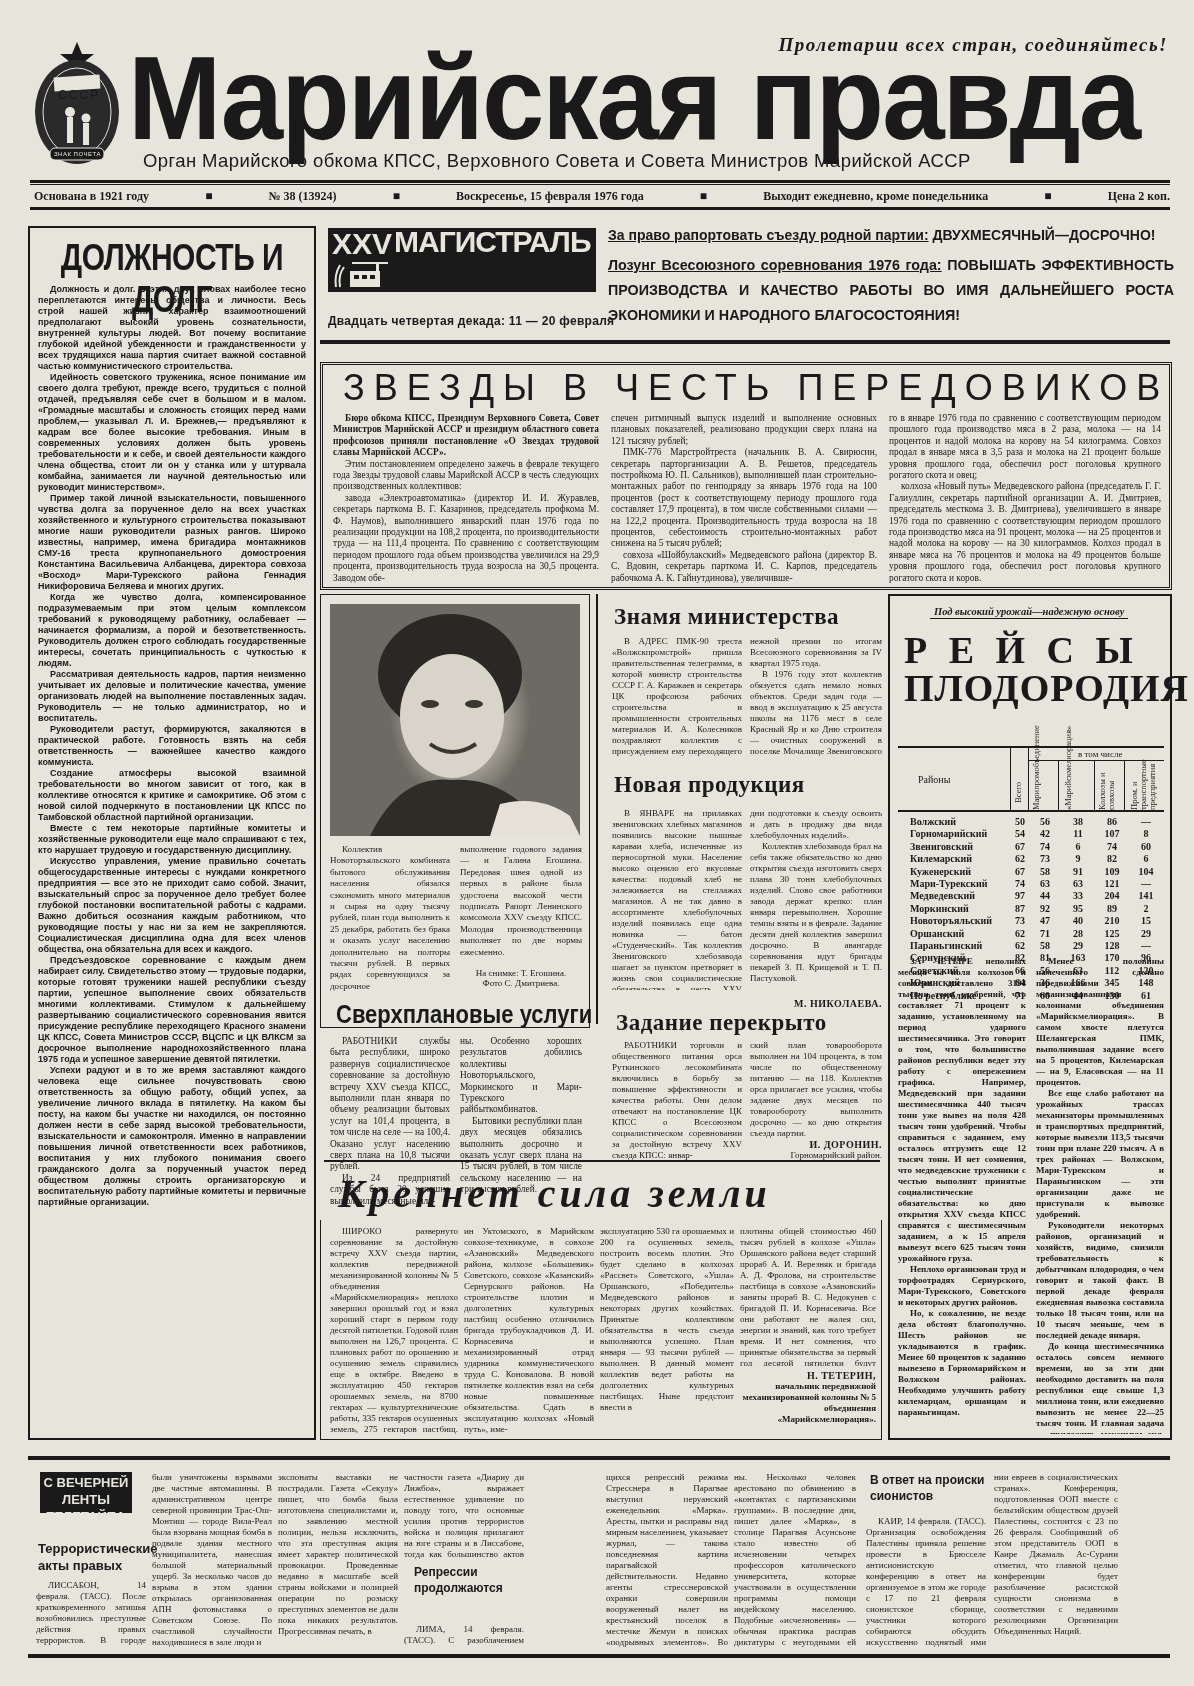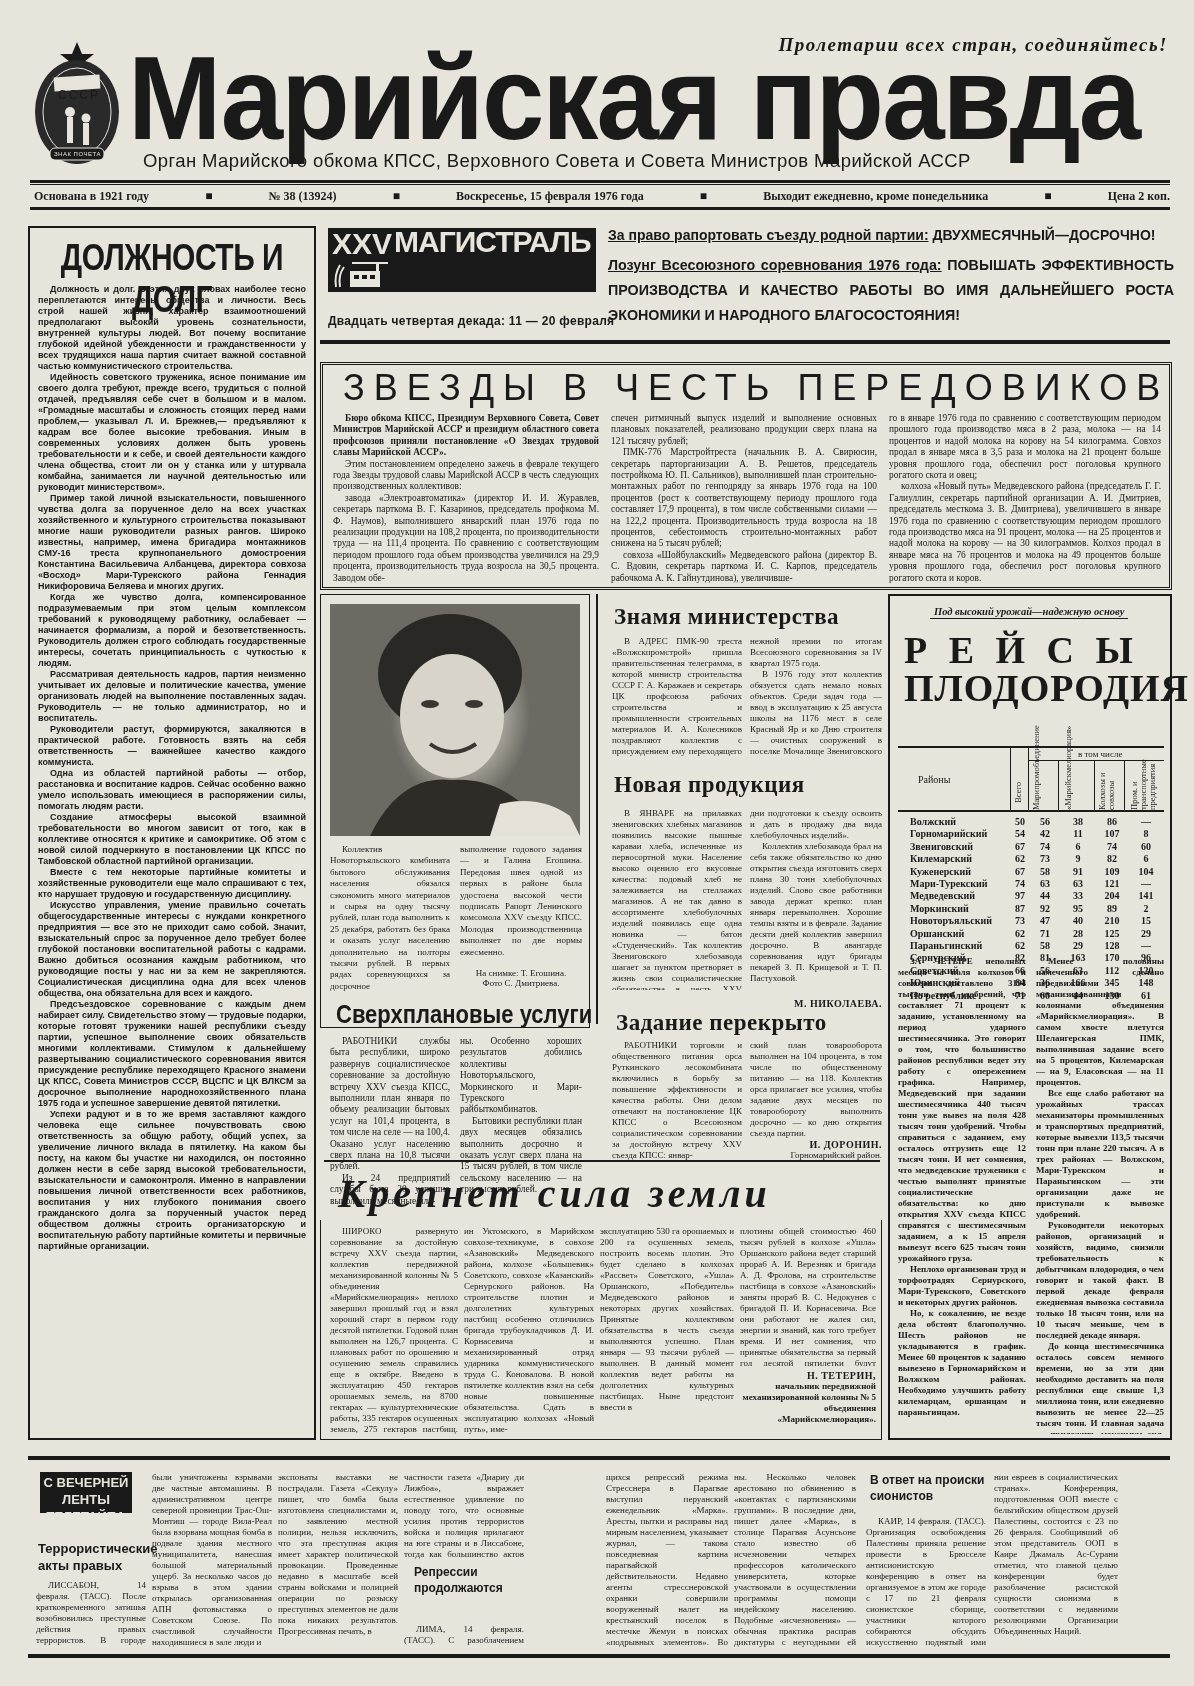--- a/index.html
+++ b/index.html
@@ -62,21 +62,20 @@
 
 <div class="box" style="left:28px;top:226px;width:288px;height:1214px;">
   <div class="sans" style="text-align:center;font-size:30px;font-weight:bold;margin-top:8px;letter-spacing:-0.5px;transform:scaleY(1.25);transform-origin:top;">ДОЛЖНОСТЬ И ДОЛГ</div>
   <div class="col sans" style="left:8px;top:56px;width:268px;height:1145px;">
     <p class="body sans">Должность и долг. В этих двух словах наиболее тесно переплетаются интересы общества и личности. Весь строй нашей жизни, характер взаимоотношений предполагают высокий уровень сознательности, внутренней культуры людей. Вот почему воспитание глубокой идейной убежденности и гражданственности у всех трудящихся наша партия считает важной составной частью коммунистического строительства.</p>
     <p class="body sans">Идейность советского труженика, ясное понимание им своего долга требуют, прежде всего, трудиться с полной отдачей, предъявляя себе счет в большом и в малом. «Громадные масштабы и сложность стоящих перед нами проблем,— указывал Л. И. Брежнев,— предъявляют к кадрам все более высокие требования. Иным в современных условиях должен быть уровень требовательности и к себе, и своей деятельности каждого члена общества, стоит ли он у станка или у штурвала комбайна, занимается ли научной деятельностью или руководит министерством».</p>
     <p class="body sans">Пример такой личной взыскательности, повышенного чувства долга за порученное дело на всех участках хозяйственного и культурного строительства показывают многие наши руководители разных рангов. Широко известны, например, имена бригадира монтажников СМУ-16 треста крупнопанельного домостроения Константина Васильевича Албанцева, директора совхоза «Восход» Мари-Турекского района Геннадия Никифоровича Беляева и многих других.</p>
     <p class="body sans">Когда же чувство долга, компенсированное подразумеваемым при этом целым комплексом требований к руководящему работнику, ослабевает — начинается формализм, а порой и безответственность. Руководитель должен строго соблюдать государственные интересы, сочетать принципиальность с чуткостью к людям.</p>
     <p class="body sans">Рассматривая деятельность кадров, партия неизменно учитывает их деловые и политические качества, умение организовать людей на выполнение поставленных задач. Руководитель — не только администратор, но и воспитатель.</p>
     <p class="body sans">Руководители растут, формируются, закаляются в практической работе. Готовность взять на себя ответственность — важнейшее качество каждого коммуниста.</p>
-    <p class="body sans">Одна из областей партийной работы — отбор, расстановка и воспитание кадров. Сейчас особенно важно умело использовать имеющиеся в распоряжении силы, помогать людям расти.</p>
     <p class="body sans">Создание атмосферы высокой взаимной требовательности во многом зависит от того, как в коллективе относятся к критике и самокритике. Об этом с новой силой подчеркнуто в постановлении ЦК КПСС по Тамбовской областной партийной организации.</p>
     <p class="body sans">Вместе с тем некоторые партийные комитеты и хозяйственные руководители еще мало спрашивают с тех, кто нарушает трудовую и государственную дисциплину.</p>
     <p class="body sans">Искусство управления, умение правильно сочетать общегосударственные интересы с нуждами конкретного предприятия — все это не приходит само собой. Значит, взыскательный спрос за порученное дело требует более глубокой постановки воспитательной работы с кадрами. Важно добиться осознания каждым работником, что руководящие посты у нас ни за кем не закрепляются. Социалистическая дисциплина одна для всех членов общества, она обязательна для всех и каждого.</p>
     <p class="body sans">Предсъездовское соревнование с каждым днем набирает силу. Свидетельство этому — трудовые подарки, которые готовят труженики нашей республики съезду партии, успешное выполнение своих обязательств многими коллективами. Стимулом к дальнейшему развертыванию социалистического соревнования явится присуждение республике переходящего Красного знамени ЦК КПСС, Совета Министров СССР, ВЦСПС и ЦК ВЛКСМ за досрочное выполнение народнохозяйственного плана 1975 года и успешное завершение девятой пятилетки.</p>
     <p class="body sans">Успехи радуют и в то же время заставляют каждого человека еще сильнее почувствовать свою ответственность за общую работу, общий успех, за увеличение личного вклада в пятилетку. На каком бы посту, на каком бы участке ни находился, он постоянно должен нести в себе заряд высокой требовательности, взыскательности и самоконтроля. Именно в направлении повышения личной ответственности всех работников, воспитания у них глубокого понимания своего гражданского долга за порученный участок перед обществом должны строить организаторскую и воспитательную работу партийные комитеты и первичные партийные организации.</p>
   </div>
 </div>
 
 <div class="abs" style="left:328px;top:228px;width:268px;height:64px;background:#1a1a1a;color:#e7e4dc;">
   <div class="abs sans" style="left:4px;top:0;font-size:30px;font-weight:bold;line-height:32px;">XXV</div>

